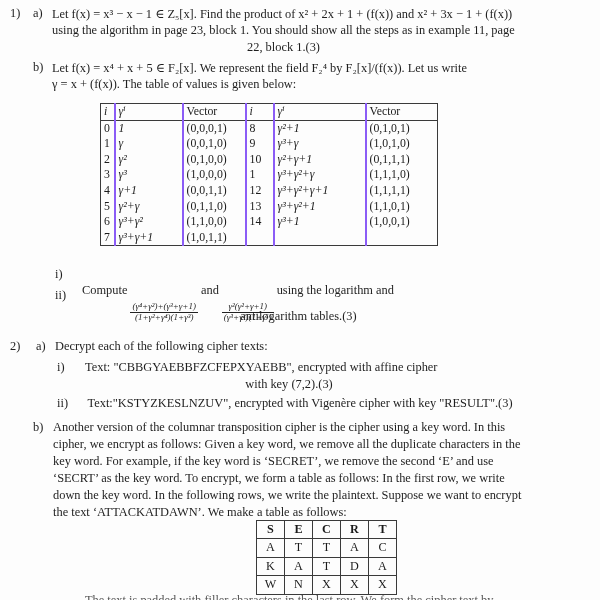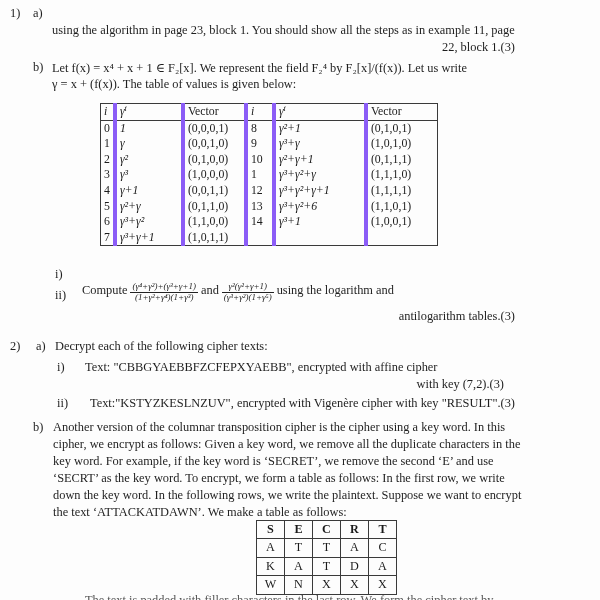--- a/index.html
+++ b/index.html
@@ -2,59 +2,60 @@
 <html><head>
 <meta charset="utf-8">
 <style>
   html,body{margin:0;padding:0;}
   body{width:600px;height:600px;background:#ffffff;}
   .page{position:relative;width:600px;height:600px;background:#fdfdfd;overflow:hidden;
         font-family:"Liberation Serif","DejaVu Serif",serif;font-size:12.4px;color:#1e1e1e;
         filter:blur(0.2px);}
   .abs{position:absolute;}
   .line{white-space:nowrap;}
-  .flexline{display:flex;justify-content:flex-end;}
+  .flexline{display:flex;justify-content:center;}
   .lbl{white-space:nowrap;}
   .mark{white-space:nowrap;}
   
   .t1{border-collapse:collapse;table-layout:fixed;font-size:11.8px;color:#1b1b1b;}
   .t1{border:1.4px solid #3a3a3a;}
-  .t1 th,.t1 td{border-left:4px solid #8b5cf6;padding:0 3px;line-height:15.6px;height:15.6px;
+  .t1 th,.t1 td{border-left:2px solid #8b5cf6;padding:0 3px;line-height:15.6px;height:15.6px;
       white-space:nowrap;overflow:hidden;font-weight:normal;text-align:left;}
   .t1 th:first-child,.t1 td:first-child{border-left:none;}
   .t1 thead th{border-bottom:1px solid #3a3a3a;}
   .t1 td:nth-child(2),.t1 td:nth-child(5){font-style:italic;}
   .t1 th.it{font-style:italic;}
   
   .t2{border-collapse:collapse;font-size:12.2px;color:#1b1b1b;}
   .t2 th,.t2 td{border:1.1px solid #3a3a3a;width:27px;height:17.4px;text-align:center;
       padding:0;line-height:17.4px;}
   .t2 th{font-weight:bold;}
   
   .frac{display:inline-block;vertical-align:middle;text-align:center;font-size:9px;
         line-height:9.5px;font-style:italic;margin:0 3px;position:relative;top:-1px;}
-  .frac .num{display:block;padding:0 2px;}
+  .frac .num{display:block;padding:0 2px;margin-top:20px;}
   .frac .den{display:block;border-top:0.9px solid #222;padding:0 2px;}
   .cutline{overflow:hidden;color:#555;}
 </style>
 </head>
 <body>
 
 <div class="page">
 
   <span class="abs lbl" style="left:10px;top:6px">1)</span>
   <span class="abs lbl" style="left:33px;top:6px">a)</span>
+  <div class="abs line" style="left:52px;top:6px;width:463px">Let f(x) = x³ − x − 1 ∈ Z₅[x]. Find the product of x² + 2x + 1 + (f(x)) and x² + 3x − 1 + (f(x))</div>
   <div class="abs line" style="left:52px;top:23px;width:463px">using the algorithm in page 23, block 1. You should show all the steps as in example 11, page</div>
   <div class="abs flexline" style="left:52px;top:40px;width:463px">
     <span>22, block 1.</span>
     <span class="mark">(3)</span>
   </div>
 
   <span class="abs lbl" style="left:33px;top:60px">b)</span>
-  <div class="abs line" style="left:52px;top:60px;width:463px">Let f(x) = x⁴ + x + 1 ∈ F₂[x]. We represent the field F₂⁴ by F₂[x]/(f(x)). Let us write</div>
+  <div class="abs line" style="left:52px;top:60px;width:463px">Let f(x) = x⁴ + x + 5 ∈ F₂[x]. We represent the field F₂⁴ by F₂[x]/(f(x)). Let us write</div>
   <div class="abs line" style="left:52px;top:77px;width:463px">γ = x + (f(x)). The table of values is given below:</div>
 
   <table class="abs t1" style="left:100px;top:103px">
     <colgroup>
       <col style="width:14px">
         <col style="width:68px">
         <col style="width:63px">
       <col style="width:28px">
         <col style="width:92px">
         <col style="width:72px">
@@ -108,21 +109,21 @@
           <td>(0,0,1,1)</td>
           <td>12</td>
           <td>γ³+γ²+γ+1</td>
           <td>(1,1,1,1)</td>
       </tr>
       <tr>
         <td>5</td>
           <td>γ²+γ</td>
           <td>(0,1,1,0)</td>
           <td>13</td>
-          <td>γ³+γ²+6</td>
+          <td>γ³+γ²+1</td>
           <td>(1,1,0,1)</td>
       </tr>
       <tr>
         <td>6</td>
           <td>γ³+γ²</td>
           <td>(1,1,0,0)</td>
           <td>14</td>
           <td>γ³+1</td>
           <td>(1,0,0,1)</td>
       </tr>

